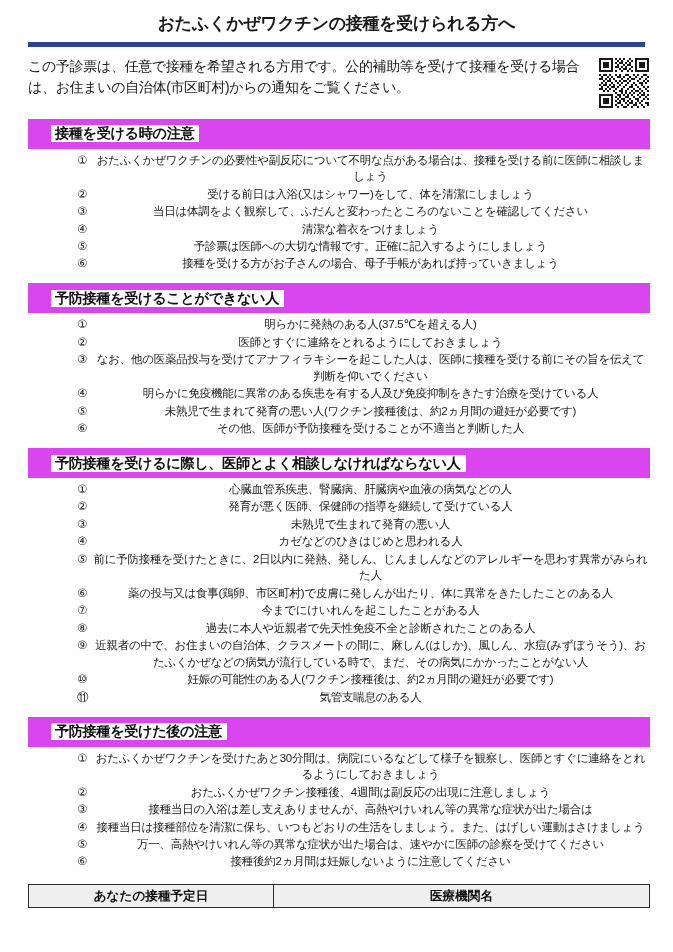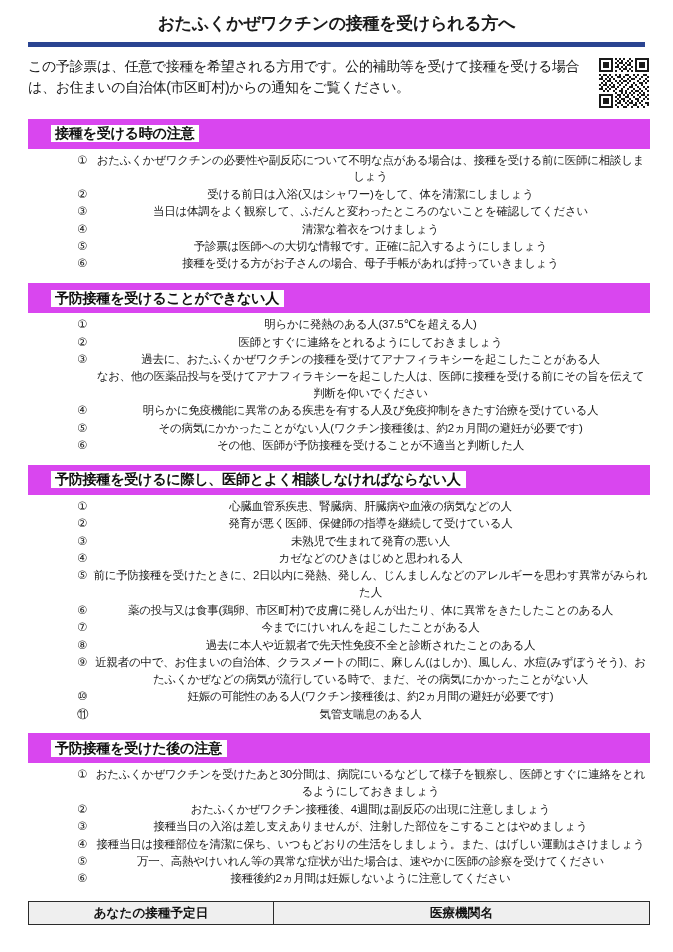--- a/index.html
+++ b/index.html
@@ -385,29 +385,29 @@
       <li>
           <span class="num">①</span>
           <span class="txt">明らかに発熱のある人(37.5℃を超える人)</span>
         </li>
       <li>
           <span class="num">②</span>
           <span class="txt">医師とすぐに連絡をとれるようにしておきましょう</span>
         </li>
       <li>
           <span class="num">③</span>
-          <span class="txt"><span>過去に、おたふくかぜワクチンの接種を受けてアナフィラキシーを起こしたことがある人</span><span class="cont">なお、他の医薬品投与を受けてアナフィラキシーを起こした人は、医師に接種を受ける前にその旨を伝えて判断を仰いでください</span></span>
+          <span class="txt"><span class="cont">なお、他の医薬品投与を受けてアナフィラキシーを起こした人は、医師に接種を受ける前にその旨を伝えて判断を仰いでください</span></span>
         </li>
       <li>
           <span class="num">④</span>
           <span class="txt">明らかに免疫機能に異常のある疾患を有する人及び免疫抑制をきたす治療を受けている人</span>
         </li>
       <li>
           <span class="num">⑤</span>
-          <span class="txt">その病気にかかったことがない人(ワクチン接種後は、約2ヵ月間の避妊が必要です)</span>
+          <span class="txt">未熟児で生まれて発育の悪い人(ワクチン接種後は、約2ヵ月間の避妊が必要です)</span>
         </li>
       <li>
           <span class="num">⑥</span>
           <span class="txt">その他、医師が予防接種を受けることが不適当と判断した人</span>
         </li>
     </ul>
   </div>
 
   <div class="section">
     <div class="sec-head">
@@ -469,21 +469,21 @@
       <li>
           <span class="num">①</span>
           <span class="txt">おたふくかぜワクチンを受けたあと30分間は、病院にいるなどして様子を観察し、医師とすぐに連絡をとれるようにしておきましょう</span>
         </li>
       <li>
           <span class="num">②</span>
           <span class="txt">おたふくかぜワクチン接種後、4週間は副反応の出現に注意しましょう</span>
         </li>
       <li>
           <span class="num">③</span>
-          <span class="txt">接種当日の入浴は差し支えありませんが、注射した部位をこすることはやめましょう</span>
+          <span class="txt">接種当日の入浴は差し支えありませんが、高熱やけいれん等の異常な症状が出た場合は</span>
         </li>
       <li>
           <span class="num">④</span>
           <span class="txt">接種当日は接種部位を清潔に保ち、いつもどおりの生活をしましょう。また、はげしい運動はさけましょう</span>
         </li>
       <li>
           <span class="num">⑤</span>
           <span class="txt">万一、高熱やけいれん等の異常な症状が出た場合は、速やかに医師の診察を受けてください</span>
         </li>
       <li>

